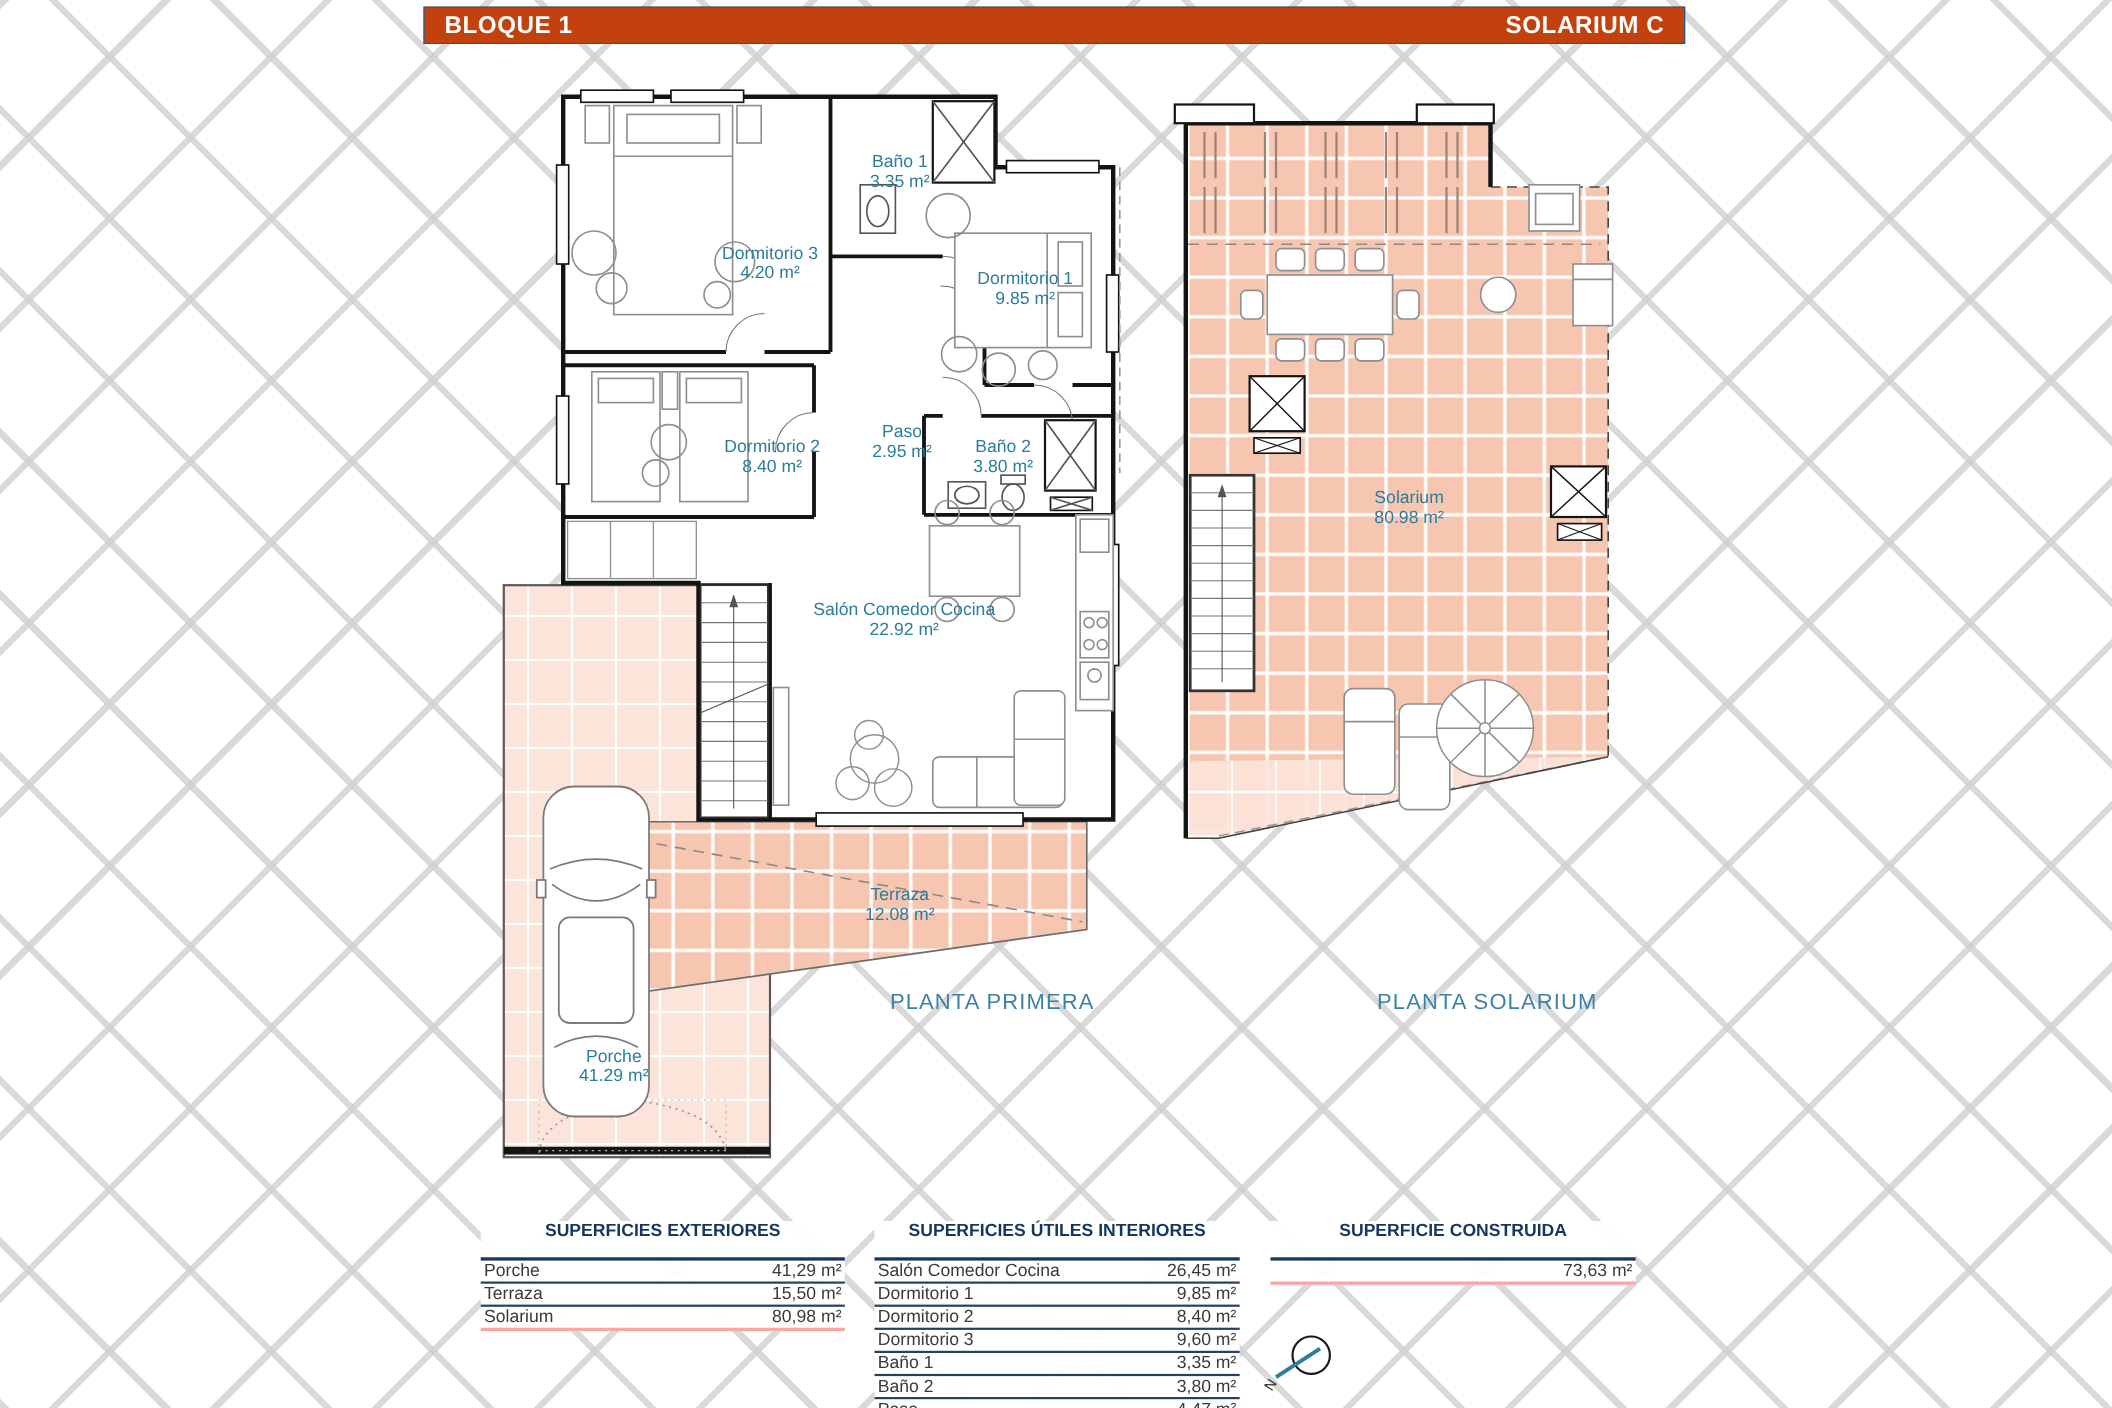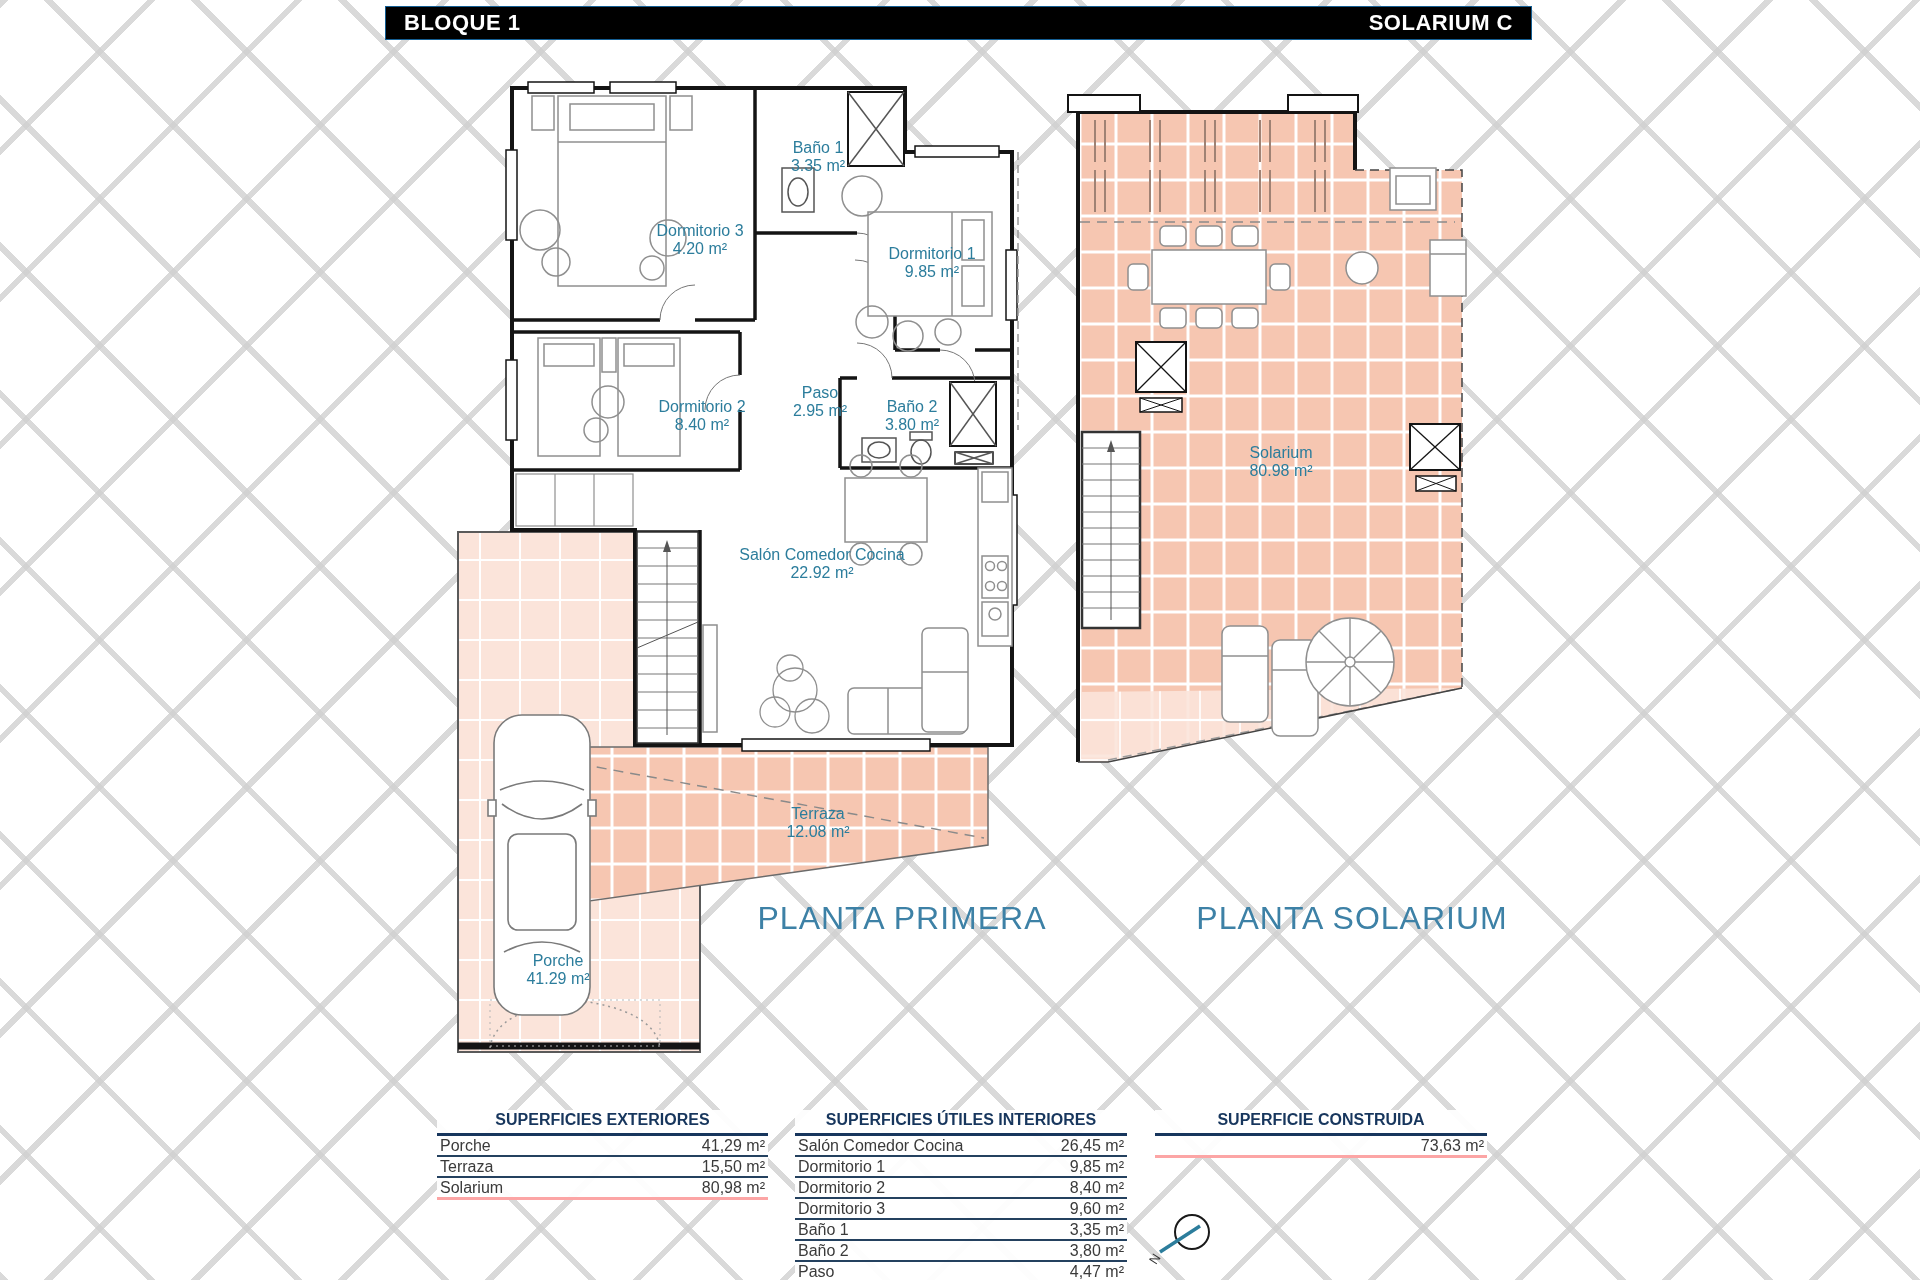--- a/index.html
+++ b/index.html
@@ -6,41 +6,41 @@
   body{
     width:1920px;height:1280px;position:relative;overflow:hidden;
     font-family:"Liberation Sans", sans-serif;
     background-color:#ffffff;
     background-image:
       repeating-linear-gradient(45deg,  rgba(208,208,208,.8) 0 6px, transparent 6px 104px),
       repeating-linear-gradient(135deg, rgba(208,208,208,.8) 0 6px, transparent 6px 104px);
   }
   .header-bar{
     position:absolute;left:385px;top:6px;width:1147px;height:34px;
-    background:#000000;border:1px solid #145e93;box-sizing:border-box;
+    background:#c2410c;border:1px solid #145e93;box-sizing:border-box;
     display:flex;align-items:center;justify-content:space-between;
     padding:0 18px;color:#ffffff;font-weight:bold;font-size:22px;letter-spacing:.5px;
   }
   .plan-svg{position:absolute;left:430px;top:60px;}
   .room-label{
     position:absolute;transform:translate(-50%,-50%);text-align:center;
     color:#2c7d9c;font-size:16px;line-height:18px;white-space:nowrap;z-index:5;
   }
   .room-label span{display:block;}
   .plan-title{
     position:absolute;width:340px;text-align:center;transform:translate(-50%,0);
-    color:#3d81a6;font-size:32px;letter-spacing:1px;z-index:5;
+    color:#3d81a6;font-size:20px;letter-spacing:1px;z-index:5;
   }
   .area-table{
     position:absolute;font-size:16px;color:#3a3a3a;background:rgba(255,255,255,.93);
     z-index:6;
   }
   .t-head{
     font-weight:bold;color:#17365d;text-align:center;font-size:16px;
-    padding-bottom:4px;border-bottom:3px solid #17365d;height:19px;line-height:19px;
+    padding-bottom:14px;border-bottom:3px solid #17365d;height:19px;line-height:19px;
   }
   .t-row{
     display:flex;justify-content:space-between;align-items:flex-end;
     height:19px;border-bottom:2px solid #24415f;padding:0 3px;box-sizing:content-box;
     line-height:18px;
   }
   .t-row.thin{border-bottom:3px solid #fca5a5;}
   .compass{position:absolute;left:1148px;top:1204px;z-index:5;}
 </style>
 </head>

